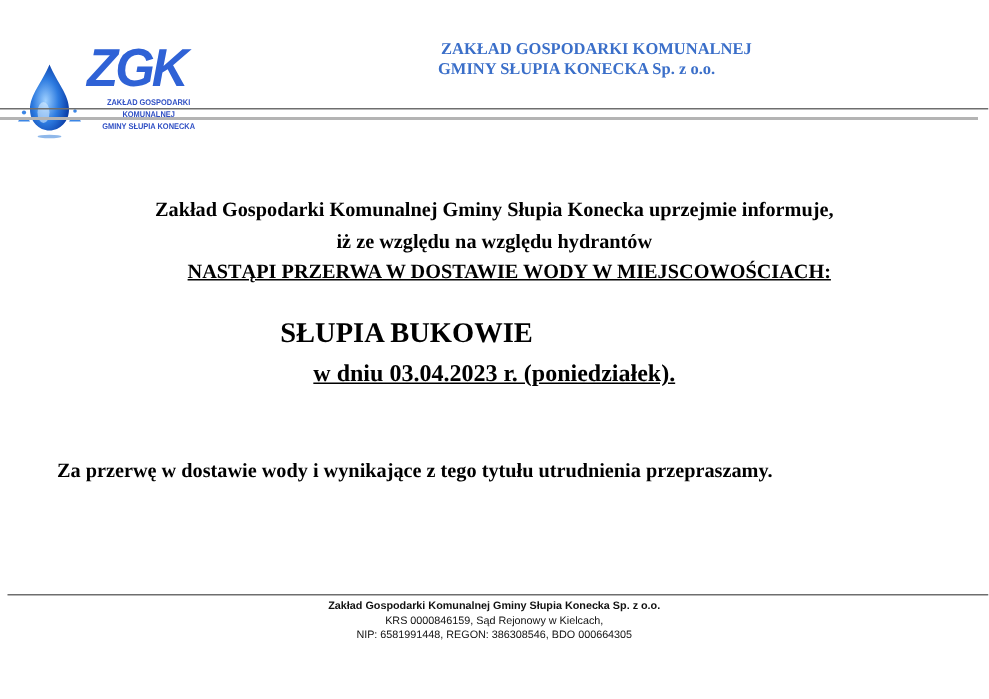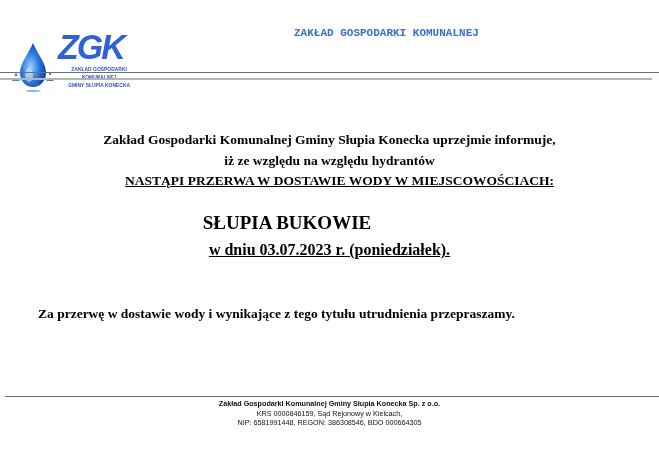--- a/index.html
+++ b/index.html
@@ -54,21 +54,21 @@
       line-height: 8px;
       color: #2f4fc4;
       text-align: center;
       transform: scaleX(0.9);
       transform-origin: left top;
     }
     .header-company {
       position: absolute;
       left: 292px;
       top: 27px;
-      font-family: Liberation Mono, monospace;
+      font-family: Liberation Serif, serif;
       font-weight: bold;
       font-size: 11px;
       line-height: 13px;
       color: #3b6fc9;
     }
     .header-company .l1 { padding-left: 2px; }
     .rule-top-1 {
       position: absolute;
       left: 0;
       top: 72px;
@@ -104,21 +104,20 @@
     .intro-2 { top: 151px; }
     .intro-3 { top: 171px; text-decoration: underline; margin-left: 10px; }
     .location {
       position: absolute;
       left: 0;
       top: 212px;
       width: 542px;
       font-size: 19px;
       line-height: 22px;
       text-align: center;
-      padding-left: 16px;
     }
     .date {
       position: absolute;
       left: 0;
       top: 240px;
       width: 659px;
       font-size: 16px;
       line-height: 20px;
       text-align: center;
       text-decoration: underline;
@@ -178,31 +177,32 @@
   <div class="logo-zgk">ZGK</div>
   <div class="logo-sub">
     <div>ZAKŁAD GOSPODARKI</div>
     <div>KOMUNALNEJ</div>
     <div>GMINY SŁUPIA KONECKA</div>
   </div>
 </div>
 
 <div class="header-company">
   <div class="l1">ZAKŁAD GOSPODARKI KOMUNALNEJ</div>
+  <div class="l2">GMINY SŁUPIA KONECKA Sp. z o.o.</div>
 </div>
 
 <div class="rule-top-1"></div>
 <div class="rule-top-2"></div>
 
 <div class="main">
   <div class="intro intro-1">Zakład Gospodarki Komunalnej Gminy Słupia Konecka uprzejmie informuje,</div>
   <div class="intro intro-2">iż ze względu na względu hydrantów</div>
   <div class="intro intro-3">NASTĄPI PRZERWA W DOSTAWIE WODY W MIEJSCOWOŚCIACH:</div>
   <div class="location">SŁUPIA BUKOWIE</div>
-  <div class="date">w dniu 03.07.2023 r. (poniedziałek).</div>
+  <div class="date">w dniu 03.04.2023 r. (poniedziałek).</div>
   <div class="apology">Za przerwę w dostawie wody i wynikające z tego tytułu utrudnienia przepraszamy.</div>
 </div>
 
 <div class="rule-bottom"></div>
 
 <div class="footer">
   <div class="f-name">Zakład Gospodarki Komunalnej Gminy Słupia Konecka Sp. z o.o.</div>
   <div>KRS 0000846159, Sąd Rejonowy w Kielcach,</div>
   <div>NIP: 6581991448, REGON: 386308546, BDO 000664305</div>
 </div>

